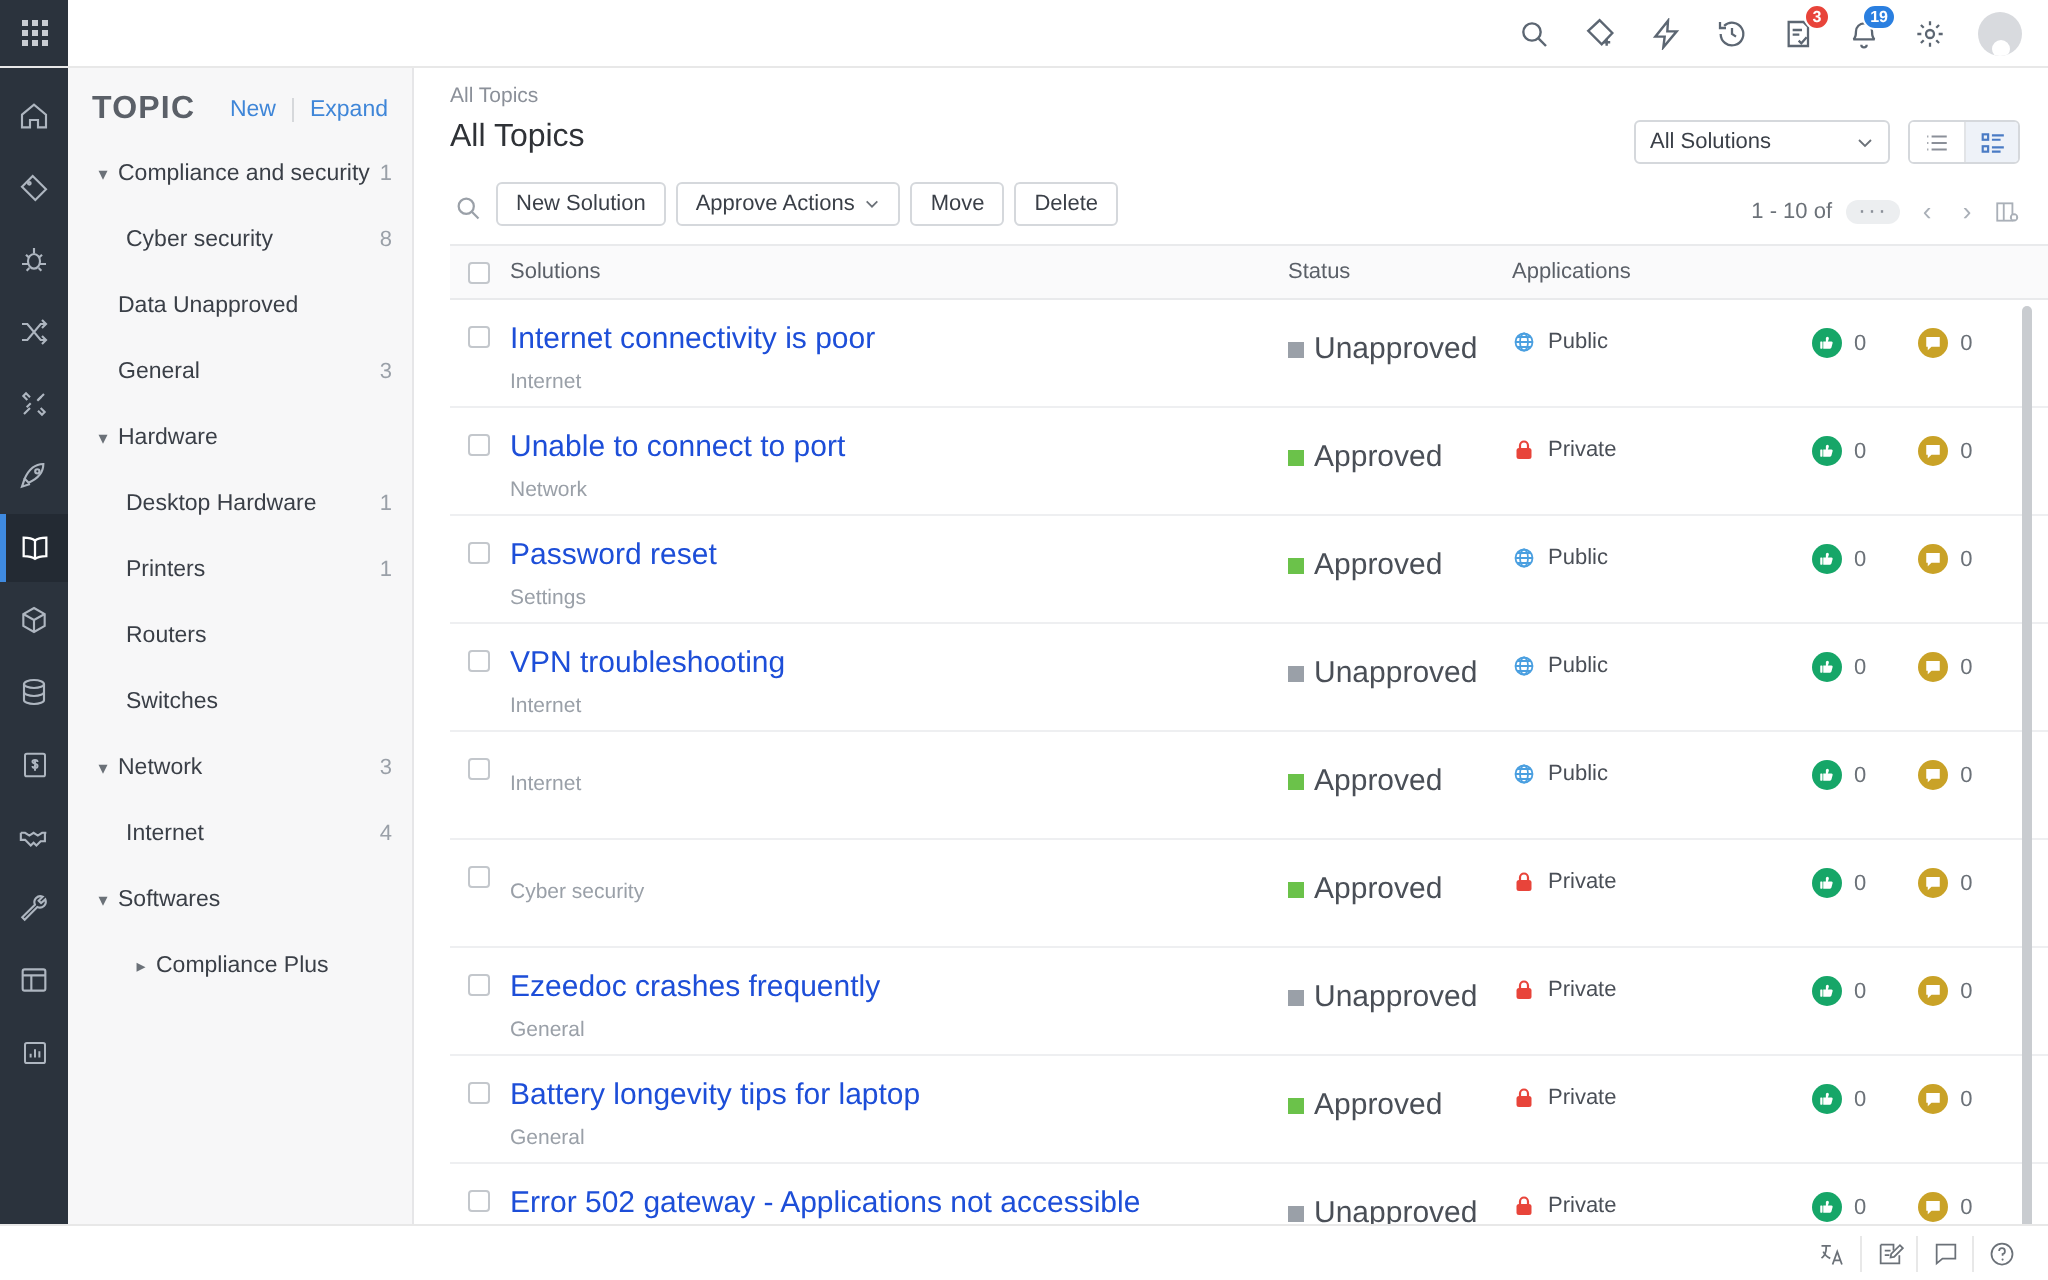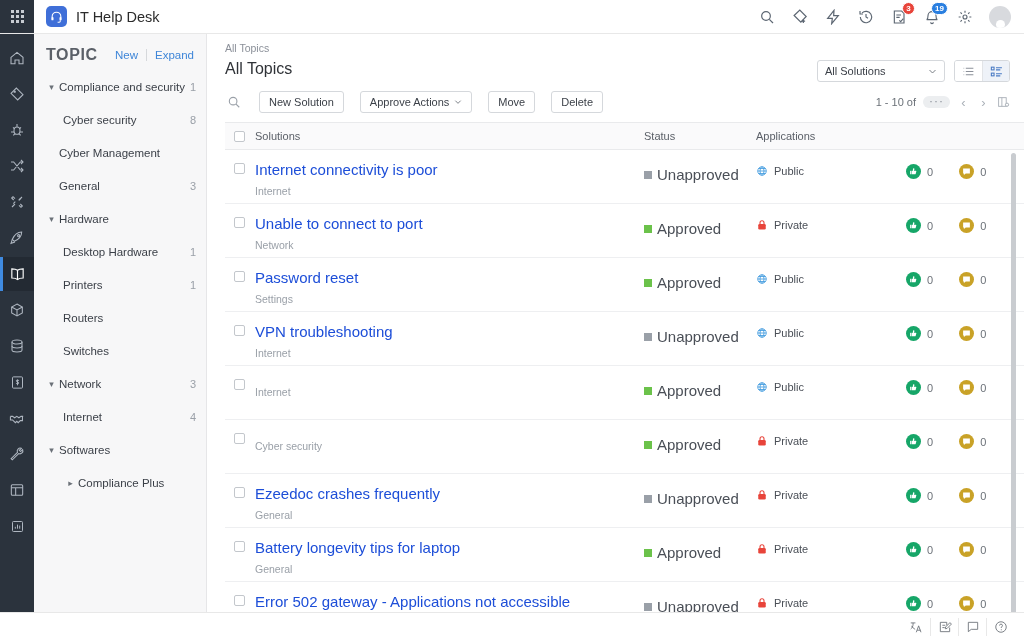--- a/index.html
+++ b/index.html
@@ -56,21 +56,21 @@
   .page-title { font-size: 16px; color: #2f3237; font-weight: normal; flex: 1; padding-top: 2px; }
   .right-head { display: flex; align-items: center; gap: 9px; padding-top: 2px; }
   .select { width: 128px; height: 22px; border: 1px solid #d5d8dc; border-radius: 3px; background: #fff;
             display: flex; align-items: center; padding: 0 7px; font-size: 11px; color: #3a3f47; }
   .select .cv { flex: 1; }
   .viewtoggle { display: flex; border: 1px solid #d5d8dc; border-radius: 3px; overflow: hidden; height: 22px; }
   .vbtn { width: 27px; display: flex; align-items: center; justify-content: center; background: #fff; color: #8b9099; }
   .vbtn + .vbtn { border-left: 1px solid #e2e4e7; }
   .vbtn.active { background: #eef2f8; color: #4a7bc4; }
 
-  .toolbar { display: flex; align-items: center; padding: 9px 14px 9px 18px; gap: 16px; }
+  .toolbar { display: flex; align-items: flex-end; padding: 9px 14px 9px 18px; gap: 5px; }
   .srch { width: 18px; height: 18px; display: flex; align-items: center; justify-content: center; color: #9aa0a8; }
   .btn { height: 22px; border: 1px solid #d5d8dc; border-radius: 3px; background: #fff; font-size: 11px; color: #3a3f47;
          display: flex; align-items: center; padding: 0 9px; gap: 5px; white-space: nowrap; }
   .tb-spacer { flex: 1; }
   .pager { display: flex; align-items: center; gap: 7px; font-size: 11px; color: #6b7178; }
   .dots-pill { background: #eceef0; border-radius: 9px; padding: 1px 6px 3px 6px; line-height: 8px; color: #8b9099; font-size: 12px; letter-spacing: 1px; }
   .parrow { width: 13px; display: flex; align-items: center; justify-content: center; color: #aab0b8; font-size: 13px; }
 
   .tablewrap { flex: 1; min-height: 0; position: relative; margin: 0 0 0 18px; border-top: 1px solid #e9eaec; overflow: hidden; }
   .thead { display: flex; align-items: center; height: 27px; background: #fafafb; border-bottom: 1px solid #e9eaec; font-size: 11px; color: #5b6068; }
@@ -114,31 +114,20 @@
           <i></i>
           <i></i>
           <i></i>
           <i></i>
           <i></i>
           <i></i>
           <i></i>
           <i></i>
         </div>
     </div>
-    <div class="brand">
-      <div class="brand-logo">
-        <svg width="13" height="13" viewBox="0 0 24 24" fill="none" stroke="#fff" stroke-width="2">
-          <path d="M4 14v-2a8 8 0 0 1 16 0v2"></path>
-            <rect x="2.5" y="13" width="4" height="6" rx="1.6" fill="#fff" stroke="none"></rect>
-          <rect x="17.5" y="13" width="4" height="6" rx="1.6" fill="#fff" stroke="none"></rect>
-            <path d="M19 19v1.5a2 2 0 0 1-2 2h-3"></path>
-        </svg>
-      </div>
-      <div class="brand-title">IT Help Desk</div>
-    </div>
     <div class="topbar-spacer"></div>
     <div class="top-icons">
       <div class="ticon">
         <svg width="16" height="16" viewBox="0 0 24 24" fill="none" stroke="currentColor" stroke-width="1.8">
             <circle cx="10.5" cy="10.5" r="6.5"></circle>
             <path d="M15.5 15.5L21 21"></path>
           </svg>
       </div>
       <div class="ticon">
         <svg width="17" height="17" viewBox="0 0 24 24" fill="none" stroke="currentColor" stroke-width="1.7">
@@ -288,21 +277,21 @@
             <span class="caret">▾</span>
             <span class="nlabel">Compliance and security</span>
             <span class="ncount">1</span>
           </div>
         <div class="node lvl2">
             <span class="nlabel">Cyber security</span>
             <span class="ncount">8</span>
           </div>
         <div class="node lvl1">
             <span class="caret"></span>
-            <span class="nlabel">Cyber Management</span>
+            <span class="nlabel">Data Unapproved</span>
             <span class="ncount"></span>
           </div>
         <div class="node lvl1">
             <span class="caret"></span>
             <span class="nlabel">General</span>
             <span class="ncount">3</span>
           </div>
         <div class="node lvl1">
             <span class="caret">▾</span>
             <span class="nlabel">Hardware</span>

